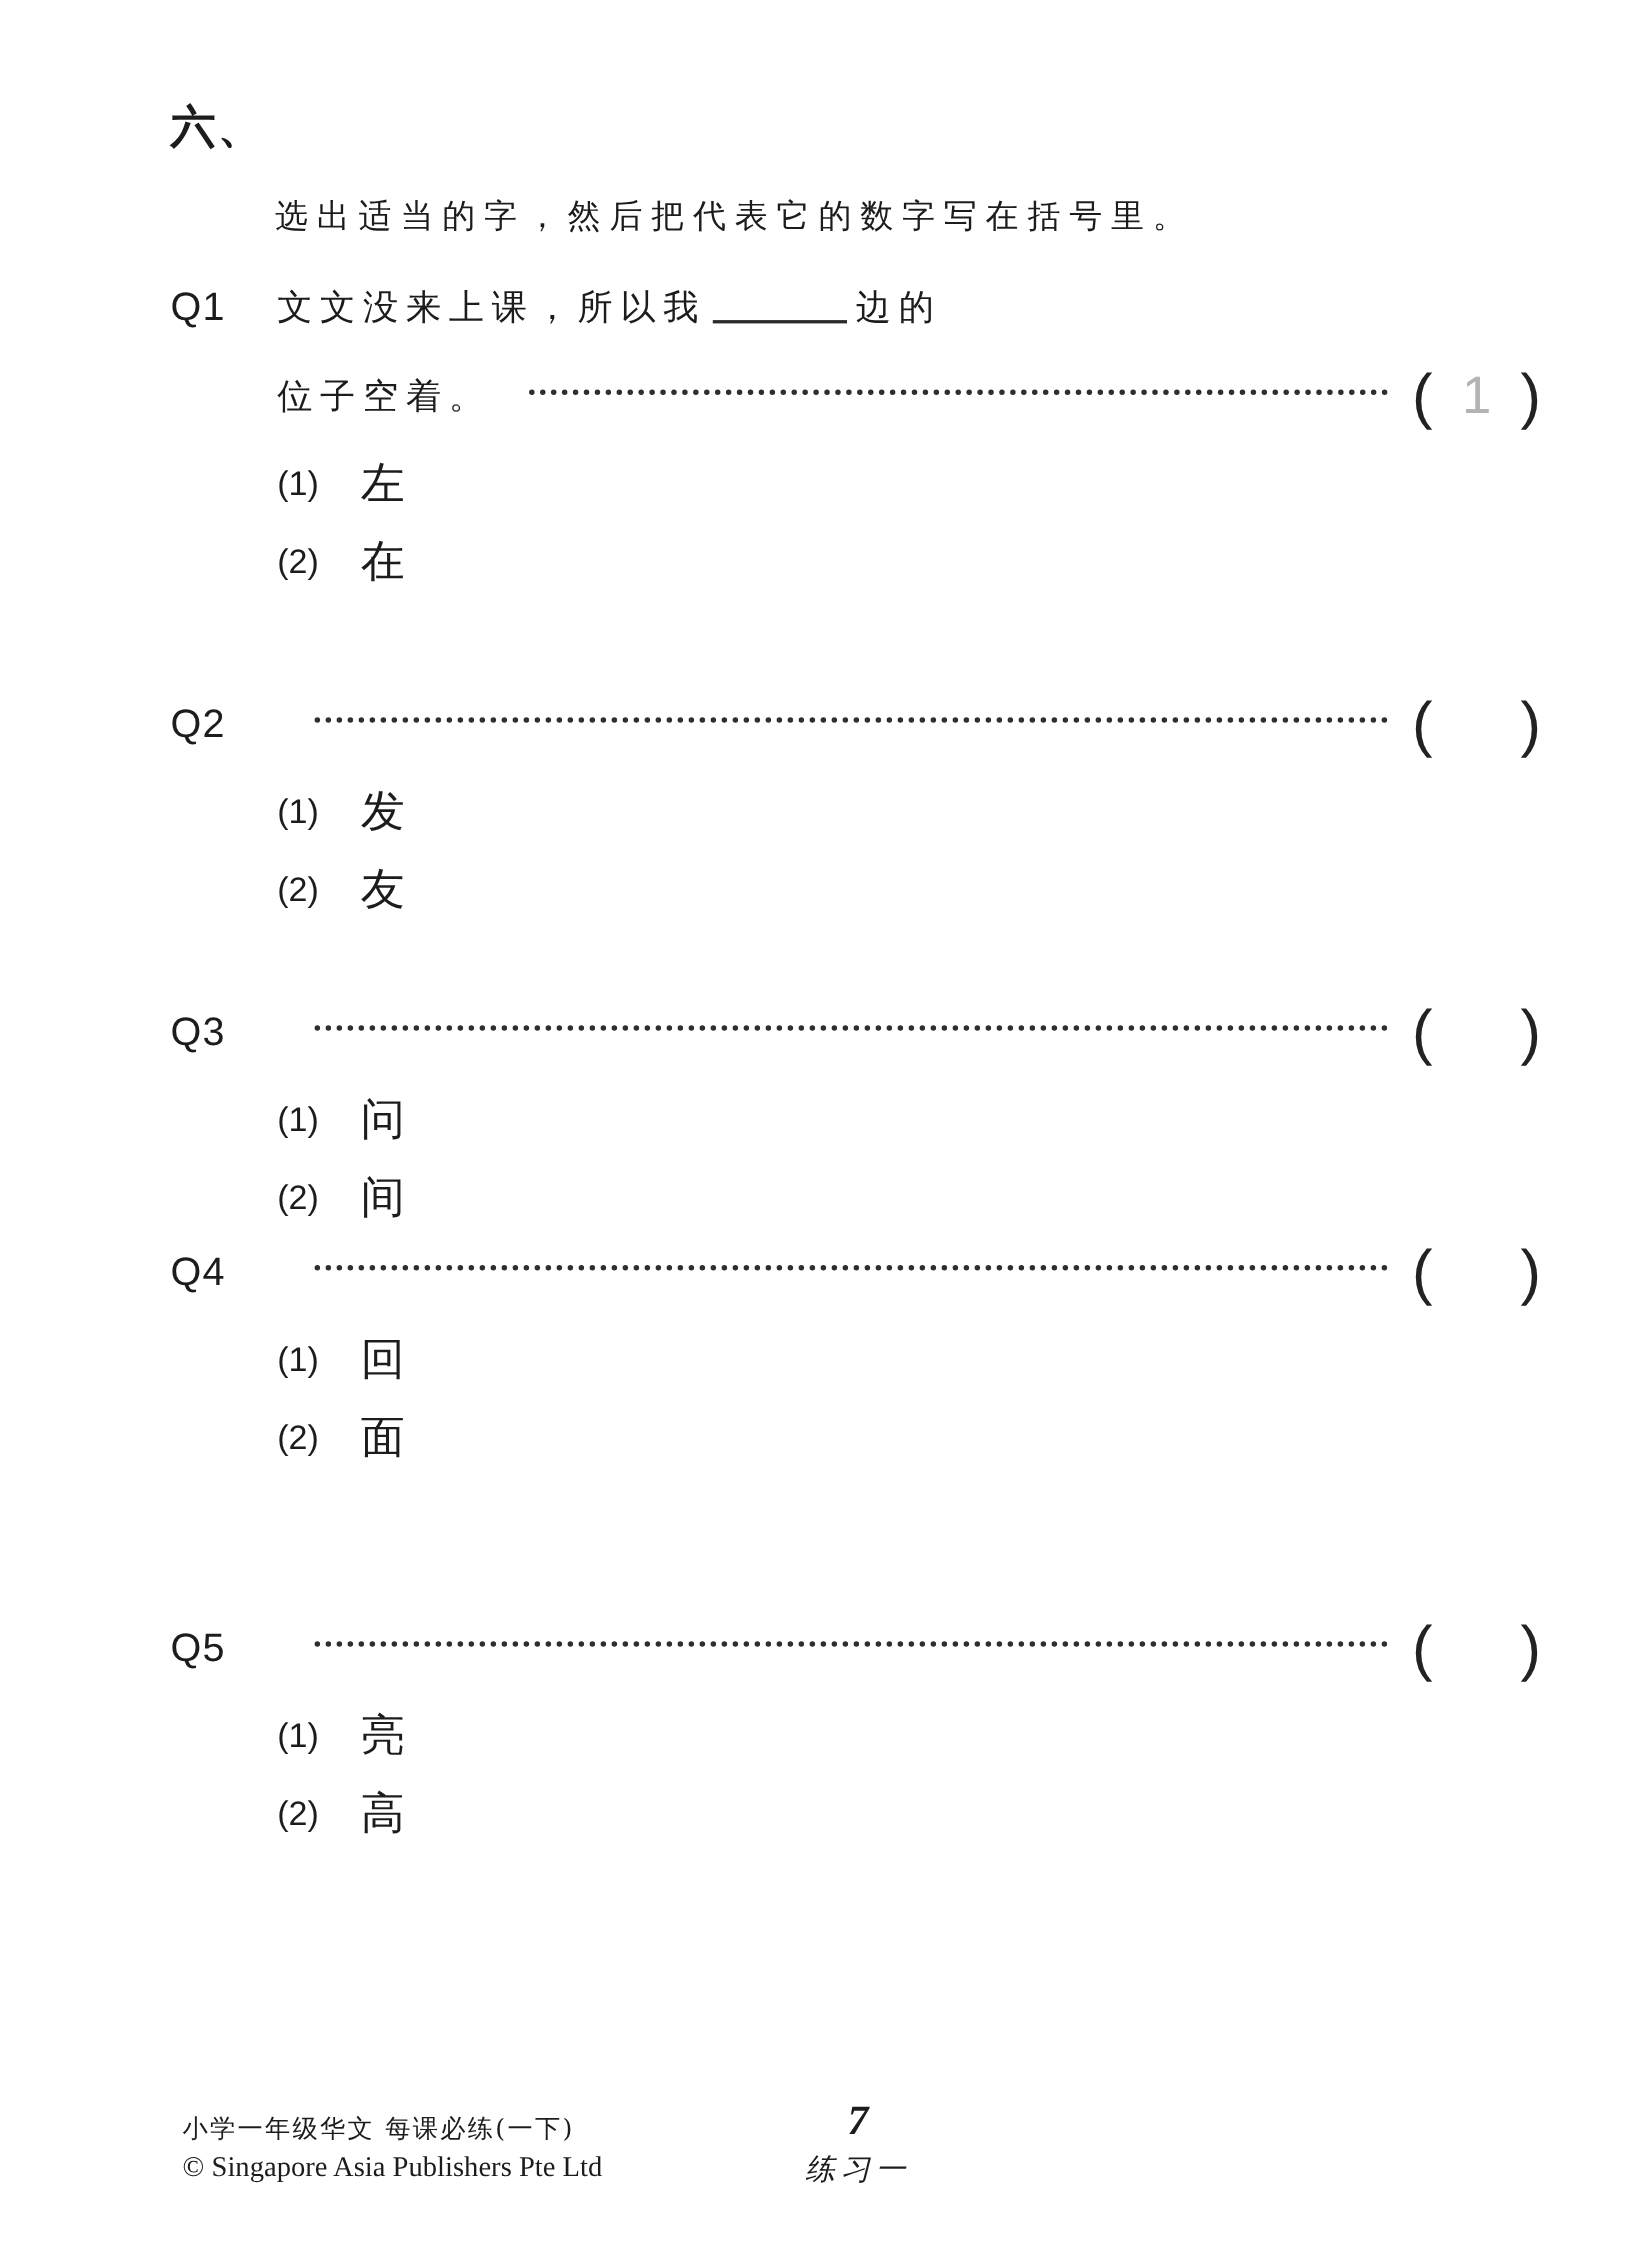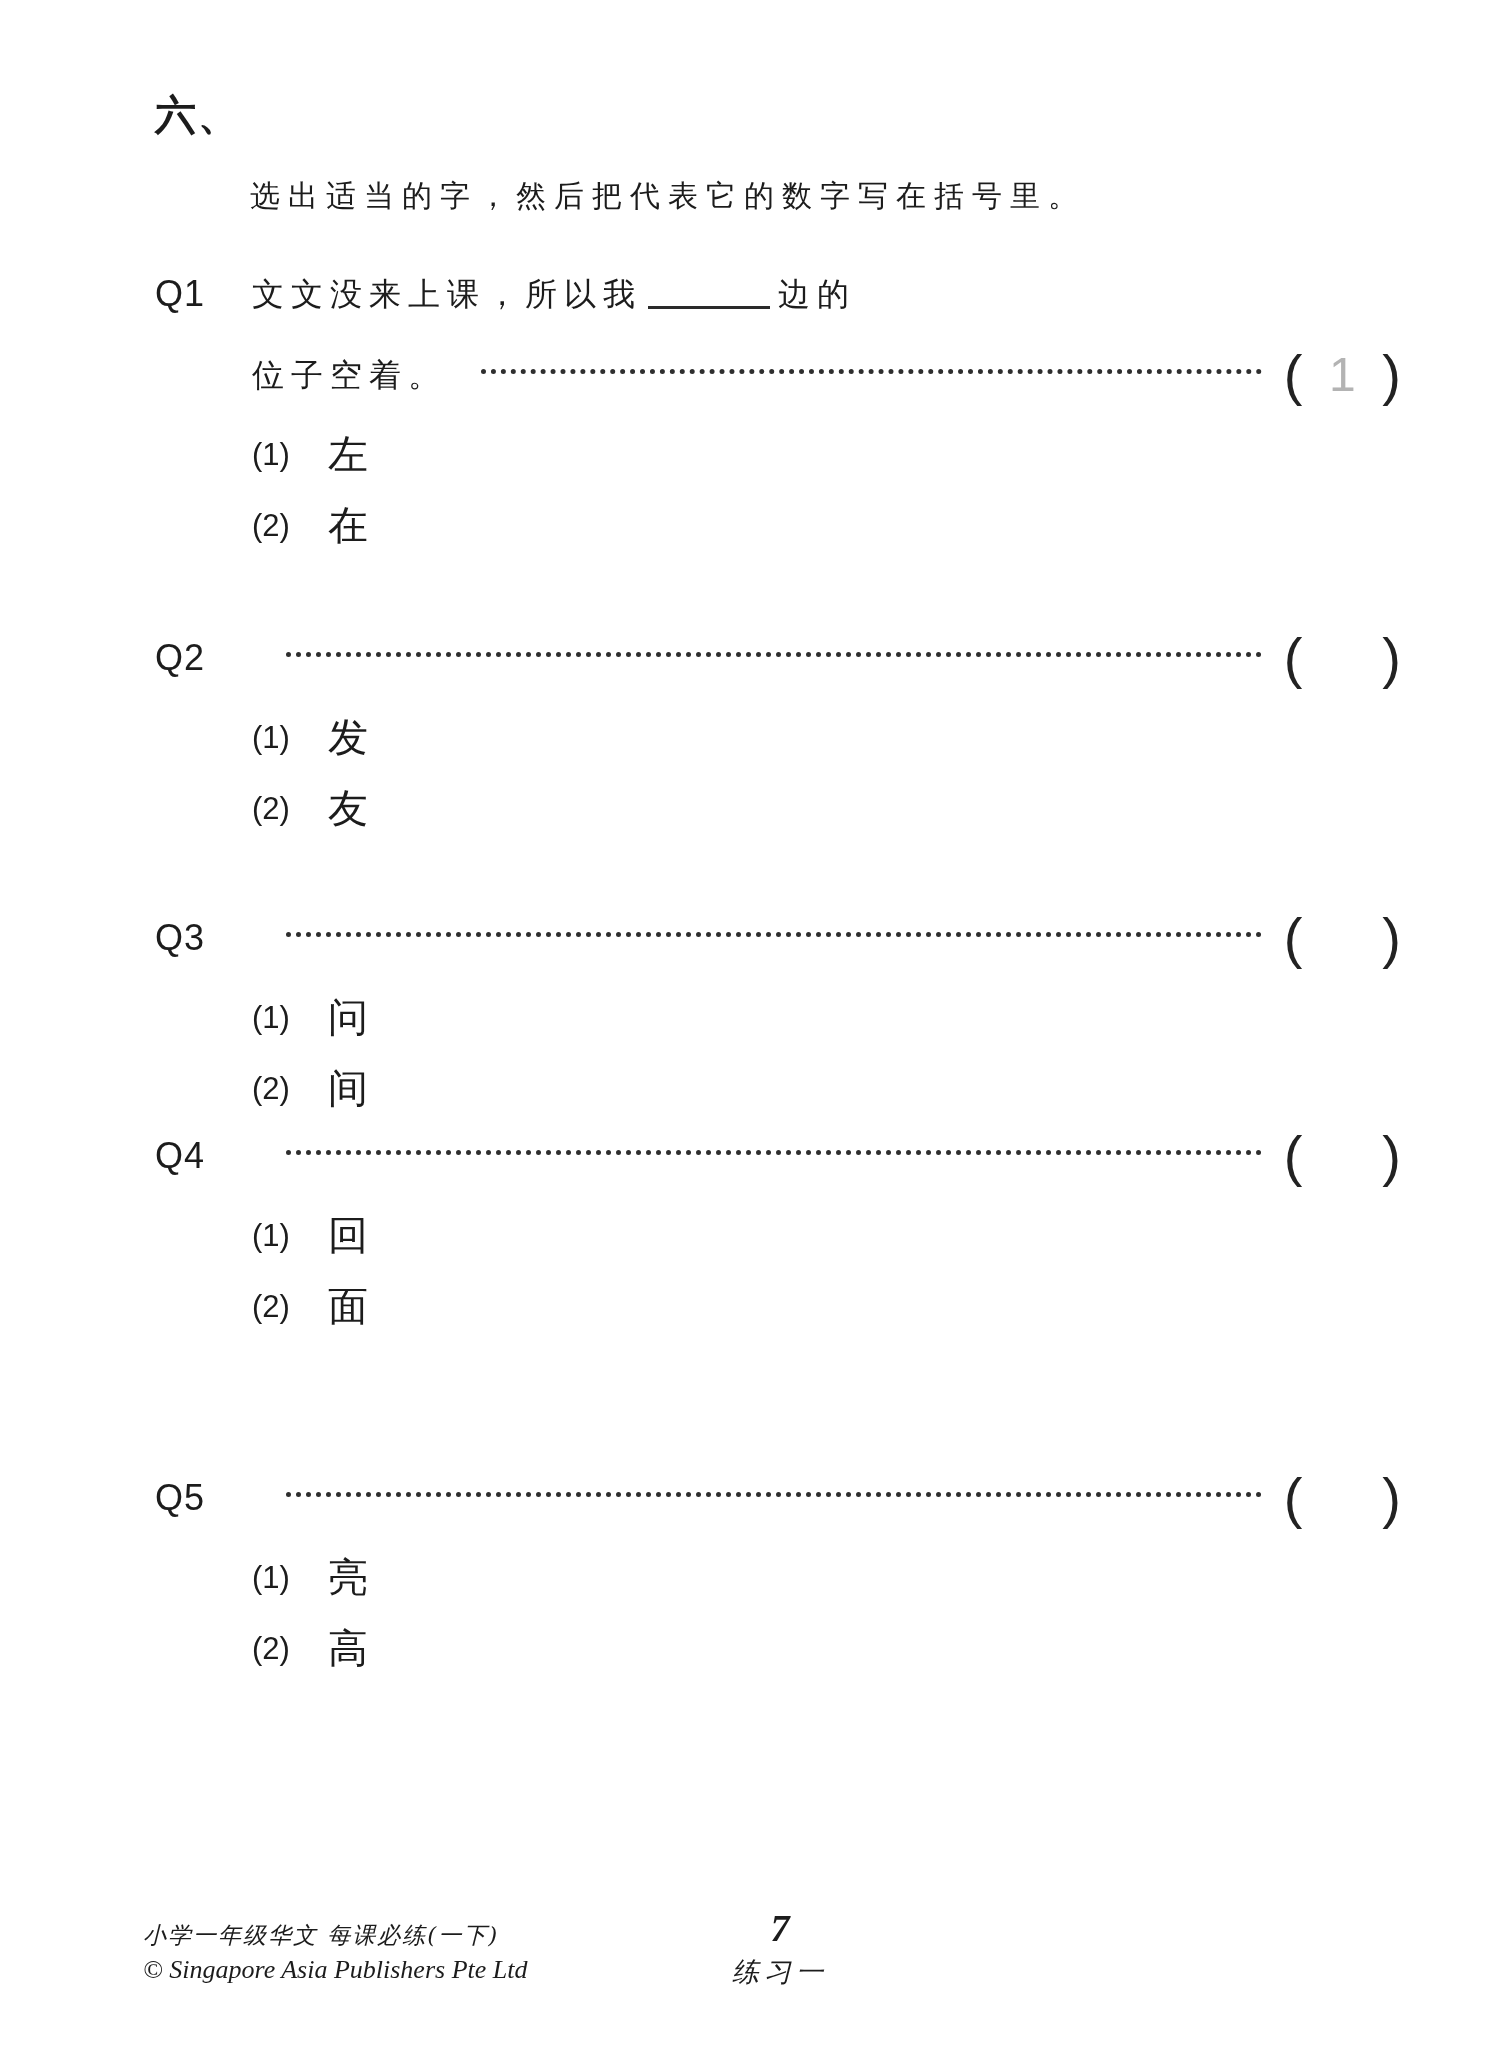--- a/index.html
+++ b/index.html
@@ -23,21 +23,21 @@
   }
   .section-number { width:95px; }
   .instructions {
     position:absolute; left:250px; top:176px;
     font-family:Liberation Serif, serif;
     font-size:30px; letter-spacing:8px; white-space:nowrap;
   }
 
   
   .question { position:absolute; left:155px; right:100px; }
-  #q1 { top:258px;margin-top:15px; }
+  #q1 { top:258px; }
   #q2 { top:630px; }
   #q3 { top:910px; }
   #q4 { top:1128px; }
   #q5 { top:1470px; }
 
   .q-row { display:flex; align-items:center; }
   .q-row + .q-row { margin-top:32px; }
   .q-label, .q-label-spacer {
     flex:none; width:97px;
     font-family:"Liberation Sans", sans-serif;
@@ -72,21 +72,21 @@
   .options { margin-top:16px; padding-left:97px; }
   .option { display:flex; align-items:center; height:71px; }
   .option-num {
     flex:none; width:76px;
     font-family:"Liberation Sans", sans-serif;
     font-size:31px;
   }
   .option-char { font-size:40px; letter-spacing:4px; }
 
   
-  .footer-left { position:absolute; left:143px; top:1920px;font-style:italic; }
+  .footer-left { position:absolute; left:166px; top:1920px; }
   .footer-book { font-size:23px; letter-spacing:2px; }
   .footer-copy {
     font-family:"Liberation Serif", serif;
     font-size:26px; margin-top:4px;
   }
   .footer-center {
     position:absolute; left:690px; top:1908px;
     width:180px; text-align:center;
   }
   .page-number {

